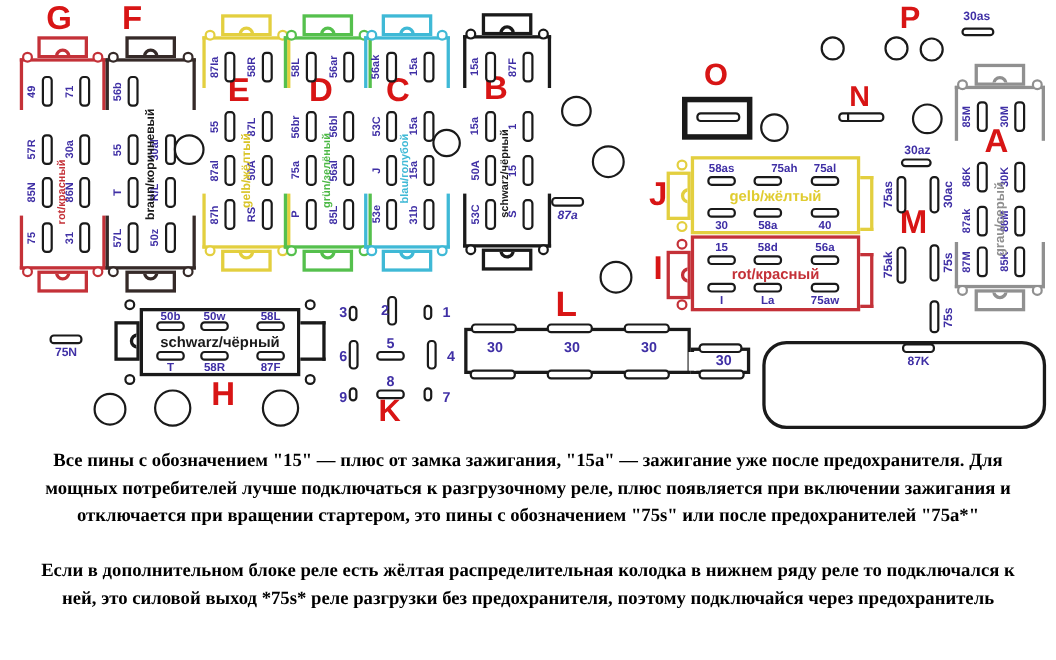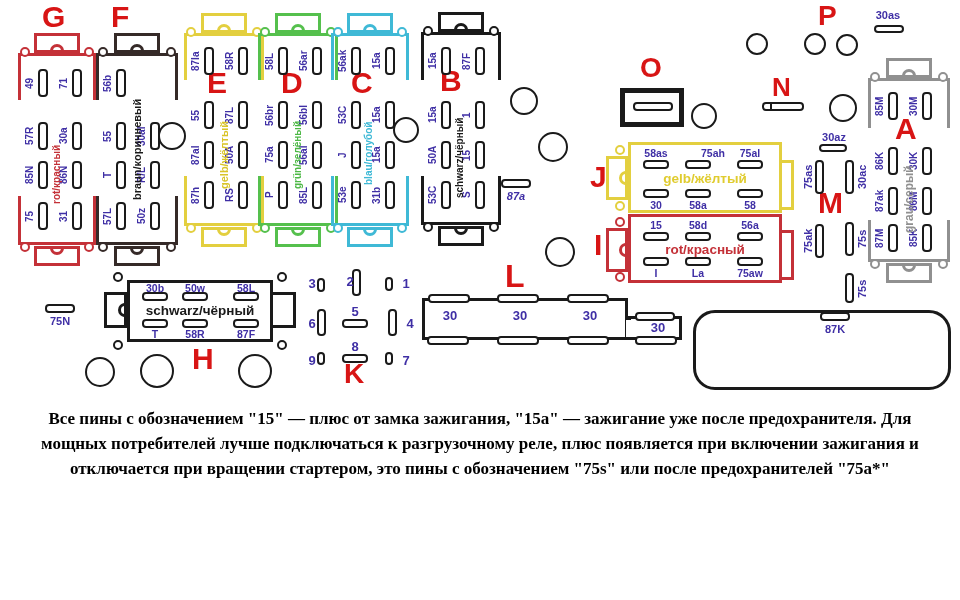--- a/index.html
+++ b/index.html
@@ -240,21 +240,21 @@
       <div class="abs pv" style="left: 643px; top: 160px; width: 26px; height: 9px;"></div>
       <div class="abs pv" style="left: 643px; top: 189px; width: 26px; height: 9px;"></div>
       <div class="abs lbl" style="left: 635px; top: 200px; width: 42px; height: 11px; font-size: 10.5px;">30</div>
       <div class="abs lbl" style="left: 692px; top: 148px; width: 42px; height: 11px; font-size: 10.5px;">75ah</div>
       <div class="abs pv" style="left: 685px; top: 160px; width: 26px; height: 9px;"></div>
       <div class="abs pv" style="left: 685px; top: 189px; width: 26px; height: 9px;"></div>
       <div class="abs lbl" style="left: 677px; top: 200px; width: 42px; height: 11px; font-size: 10.5px;">58a</div>
       <div class="abs lbl" style="left: 729px; top: 148px; width: 42px; height: 11px; font-size: 10.5px; text-align: center;">75al</div>
       <div class="abs pv" style="left: 737px; top: 160px; width: 26px; height: 9px;"></div>
       <div class="abs pv" style="left: 737px; top: 189px; width: 26px; height: 9px;"></div>
-      <div class="abs lbl" style="left: 729px; top: 200px; width: 42px; height: 11px; font-size: 10.5px;">58</div>
+      <div class="abs lbl" style="left: 729px; top: 200px; width: 42px; height: 11px; font-size: 10.5px;">40</div>
       <div class="abs htext" style="left: 628px; top: 171px; width: 154px; height: 15px; color: rgb(224, 204, 48); font-size: 13.5px;">gelb/жёлтый</div>
       <div class="abs" style="left: 628px; top: 214px; width: 154px; height: 69px; border: 3px solid rgb(196, 49, 56); background: rgb(255, 255, 255);"></div>
       <div class="abs" style="left: 606px; top: 228px; width: 22px; height: 44px; border: 3px solid rgb(196, 49, 56); background: rgb(255, 255, 255); overflow: hidden;">
         <div style="position: absolute; box-sizing: border-box; width: 14px; height: 14px; border: 3px solid rgb(196, 49, 56); border-radius: 50%; right: -8px; top: 50%; margin-top: -7px; background: rgb(255, 255, 255);"></div>
       </div>
       <div class="abs" style="left: 782px; top: 230px; width: 12px; height: 50px; border-top: 3px solid rgb(196, 49, 56); border-right: 3px solid rgb(196, 49, 56); border-bottom: 3px solid rgb(196, 49, 56); border-left: none; border-image: initial; background: rgb(255, 255, 255);"></div>
       <div class="abs" style="left: 615px; top: 217px; width: 10px; height: 10px; border: 2px solid rgb(196, 49, 56); border-radius: 50%; background: rgb(255, 255, 255);"></div>
       <div class="abs" style="left: 615px; top: 272px; width: 10px; height: 10px; border: 2px solid rgb(196, 49, 56); border-radius: 50%; background: rgb(255, 255, 255);"></div>
       <div class="abs letter" style="left: 594px; top: 230px; font-size: 30px; color: rgb(216, 21, 21);">I</div>
       <div class="abs lbl" style="left: 635px; top: 220px; width: 42px; height: 11px; font-size: 10.5px;">15</div>
@@ -273,21 +273,21 @@
       <div class="abs" style="left: 127px; top: 280px; width: 146px; height: 62px; border: 3px solid rgb(26, 26, 26); background: rgb(255, 255, 255);"></div>
       <div class="abs" style="left: 104px; top: 292px; width: 23px; height: 36px; border: 3px solid rgb(26, 26, 26); background: rgb(255, 255, 255); overflow: hidden;">
         <div style="position: absolute; box-sizing: border-box; width: 14px; height: 14px; border: 3px solid rgb(26, 26, 26); border-radius: 50%; right: -8px; top: 50%; margin-top: -7px; background: rgb(255, 255, 255);"></div>
       </div>
       <div class="abs" style="left: 273px; top: 292px; width: 23px; height: 36px; border-top: 3px solid rgb(26, 26, 26); border-right: 3px solid rgb(26, 26, 26); border-bottom: 3px solid rgb(26, 26, 26); border-left: none; border-image: initial; background: rgb(255, 255, 255);"></div>
       <div class="abs" style="left: 113px; top: 272px; width: 10px; height: 10px; border: 2px solid rgb(26, 26, 26); border-radius: 50%; background: rgb(255, 255, 255);"></div>
       <div class="abs" style="left: 277px; top: 272px; width: 10px; height: 10px; border: 2px solid rgb(26, 26, 26); border-radius: 50%; background: rgb(255, 255, 255);"></div>
       <div class="abs" style="left: 113px; top: 340px; width: 10px; height: 10px; border: 2px solid rgb(26, 26, 26); border-radius: 50%; background: rgb(255, 255, 255);"></div>
       <div class="abs" style="left: 277px; top: 340px; width: 10px; height: 10px; border: 2px solid rgb(26, 26, 26); border-radius: 50%; background: rgb(255, 255, 255);"></div>
       <div class="abs letter" style="left: 192px; top: 344px; font-size: 30px; color: rgb(216, 21, 21);">H</div>
-      <div class="abs lbl" style="left: 134px; top: 283px; width: 42px; height: 11px; font-size: 10.5px;">30b</div>
+      <div class="abs lbl" style="left: 134px; top: 283px; width: 42px; height: 11px; font-size: 10.5px;">50b</div>
       <div class="abs pv" style="left: 142px; top: 292px; width: 26px; height: 9px;"></div>
       <div class="abs pv" style="left: 142px; top: 319px; width: 26px; height: 9px;"></div>
       <div class="abs lbl" style="left: 134px; top: 329px; width: 42px; height: 11px; font-size: 10.5px;">T</div>
       <div class="abs lbl" style="left: 174px; top: 283px; width: 42px; height: 11px; font-size: 10.5px;">50w</div>
       <div class="abs pv" style="left: 182px; top: 292px; width: 26px; height: 9px;"></div>
       <div class="abs pv" style="left: 182px; top: 319px; width: 26px; height: 9px;"></div>
       <div class="abs lbl" style="left: 174px; top: 329px; width: 42px; height: 11px; font-size: 10.5px;">58R</div>
       <div class="abs lbl" style="left: 225px; top: 283px; width: 42px; height: 11px; font-size: 10.5px;">58L</div>
       <div class="abs pv" style="left: 233px; top: 292px; width: 26px; height: 9px;"></div>
       <div class="abs pv" style="left: 233px; top: 319px; width: 26px; height: 9px;"></div>
@@ -365,13 +365,14 @@
       <div class="abs" style="left: 691px; top: 103px; width: 26px; height: 26px; border: 2.5px solid rgb(26, 26, 26); border-radius: 50%; background: rgb(255, 255, 255);"></div>
       <div class="abs" style="left: 746px; top: 33px; width: 22px; height: 22px; border: 2.5px solid rgb(26, 26, 26); border-radius: 50%; background: rgb(255, 255, 255);"></div>
       <div class="abs" style="left: 804px; top: 33px; width: 22px; height: 22px; border: 2.5px solid rgb(26, 26, 26); border-radius: 50%; background: rgb(255, 255, 255);"></div>
       <div class="abs" style="left: 836px; top: 34px; width: 22px; height: 22px; border: 2.5px solid rgb(26, 26, 26); border-radius: 50%; background: rgb(255, 255, 255);"></div>
       <div class="abs" style="left: 829px; top: 94px; width: 28px; height: 28px; border: 2.5px solid rgb(26, 26, 26); border-radius: 50%; background: rgb(255, 255, 255);"></div>
       <div class="abs" style="left: 85px; top: 357px; width: 30px; height: 30px; border: 2.5px solid rgb(26, 26, 26); border-radius: 50%; background: rgb(255, 255, 255);"></div>
       <div class="abs" style="left: 140px; top: 354px; width: 34px; height: 34px; border: 2.5px solid rgb(26, 26, 26); border-radius: 50%; background: rgb(255, 255, 255);"></div>
       <div class="abs" style="left: 238px; top: 354px; width: 34px; height: 34px; border: 2.5px solid rgb(26, 26, 26); border-radius: 50%; background: rgb(255, 255, 255);"></div>
     </div>
   <div class="note" style="top:406px">Все пины с обозначением "15" — плюс от замка зажигания, "15а" — зажигание уже после предохранителя. Для мощных потребителей лучше подключаться к разгрузочному реле, плюс появляется при включении зажигания и отключается при вращении стартером, это пины с обозначением "75s" или после предохранителей "75а*"</div>
+  <div class="note" style="top:506px">Если в дополнительном блоке реле есть жёлтая распределительная колодка в нижнем ряду реле то подключался к ней, это силовой выход *75s* реле разгрузки без предохранителя, поэтому подключайся через предохранитель</div>
 </div>
 
 </body></html>

